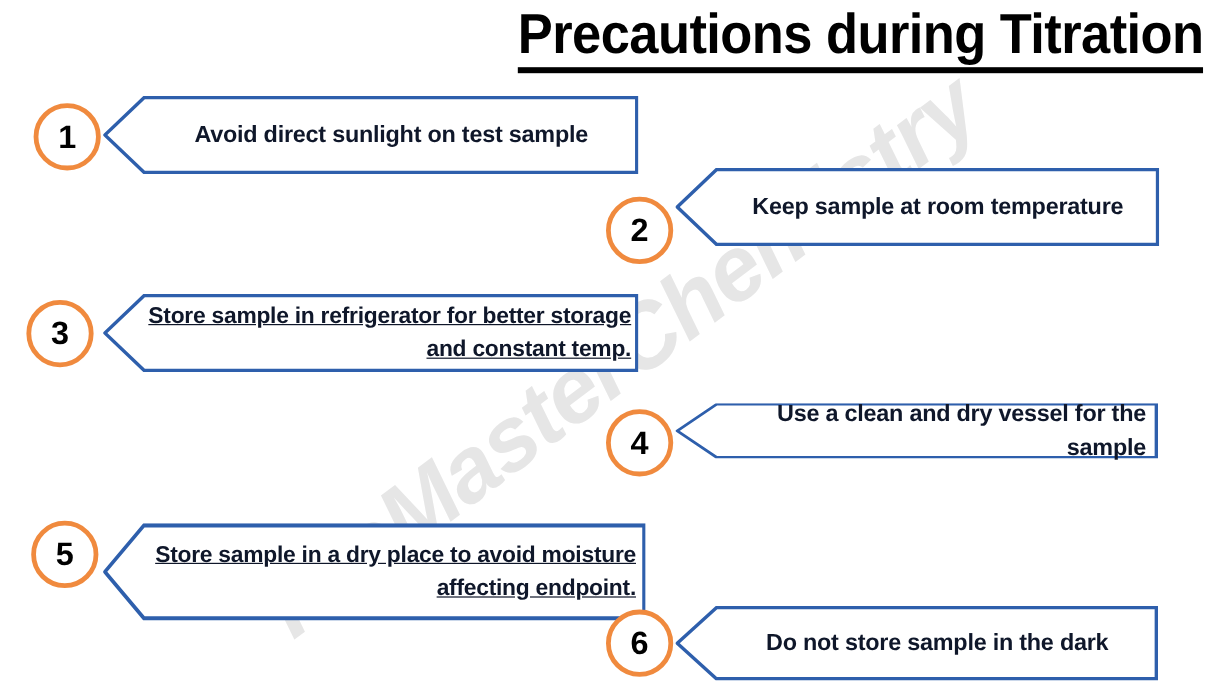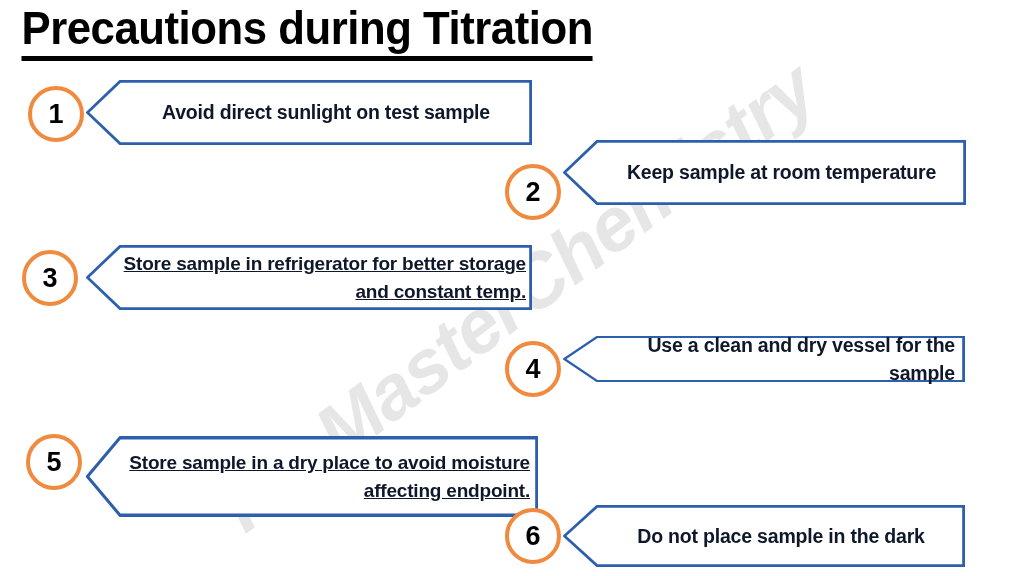--- a/index.html
+++ b/index.html
@@ -37,21 +37,21 @@
     user-select: none;
     z-index: 1;
   }
 
   
   #title {
     position: absolute;
     top: 2px;
     left: 0;
     width: 1024px;
-    text-align: left;
+    text-align: right;
     z-index: 3;
   }
   #title .title-text {
     display: inline-block;
     font-family: "Liberation Sans", sans-serif;
     font-size: 47px;
     font-weight: bold;
     color: #000000;
     letter-spacing: -0.5px;
     transform: scaleX(0.93);
@@ -186,17 +186,17 @@
   </div>
 
   <div class="row">
     <div class="badge" style="left:505px; top:508px; width:56px; height:56px; border:4px solid #F08A3E; font-size:27px;">
       <span>6</span>
     </div>
     <div class="banner" style="left:563px; top:505px; width:402px; height:62px;">
       <svg viewBox="0 0 402 62" preserveAspectRatio="none">
         <polygon points="34,1.4 400.6,1.4 400.6,60.6 34,60.6 1.4,31" fill="#FFFFFF" stroke="#2E5FAC" stroke-width="2.8" stroke-linejoin="miter"></polygon>
       </svg>
-      <div class="banner-text">Do not place sample in the dark</div>
+      <div class="banner-text">Do not store sample in the dark</div>
     </div>
   </div>
 
 </div>
 
 </body></html>

